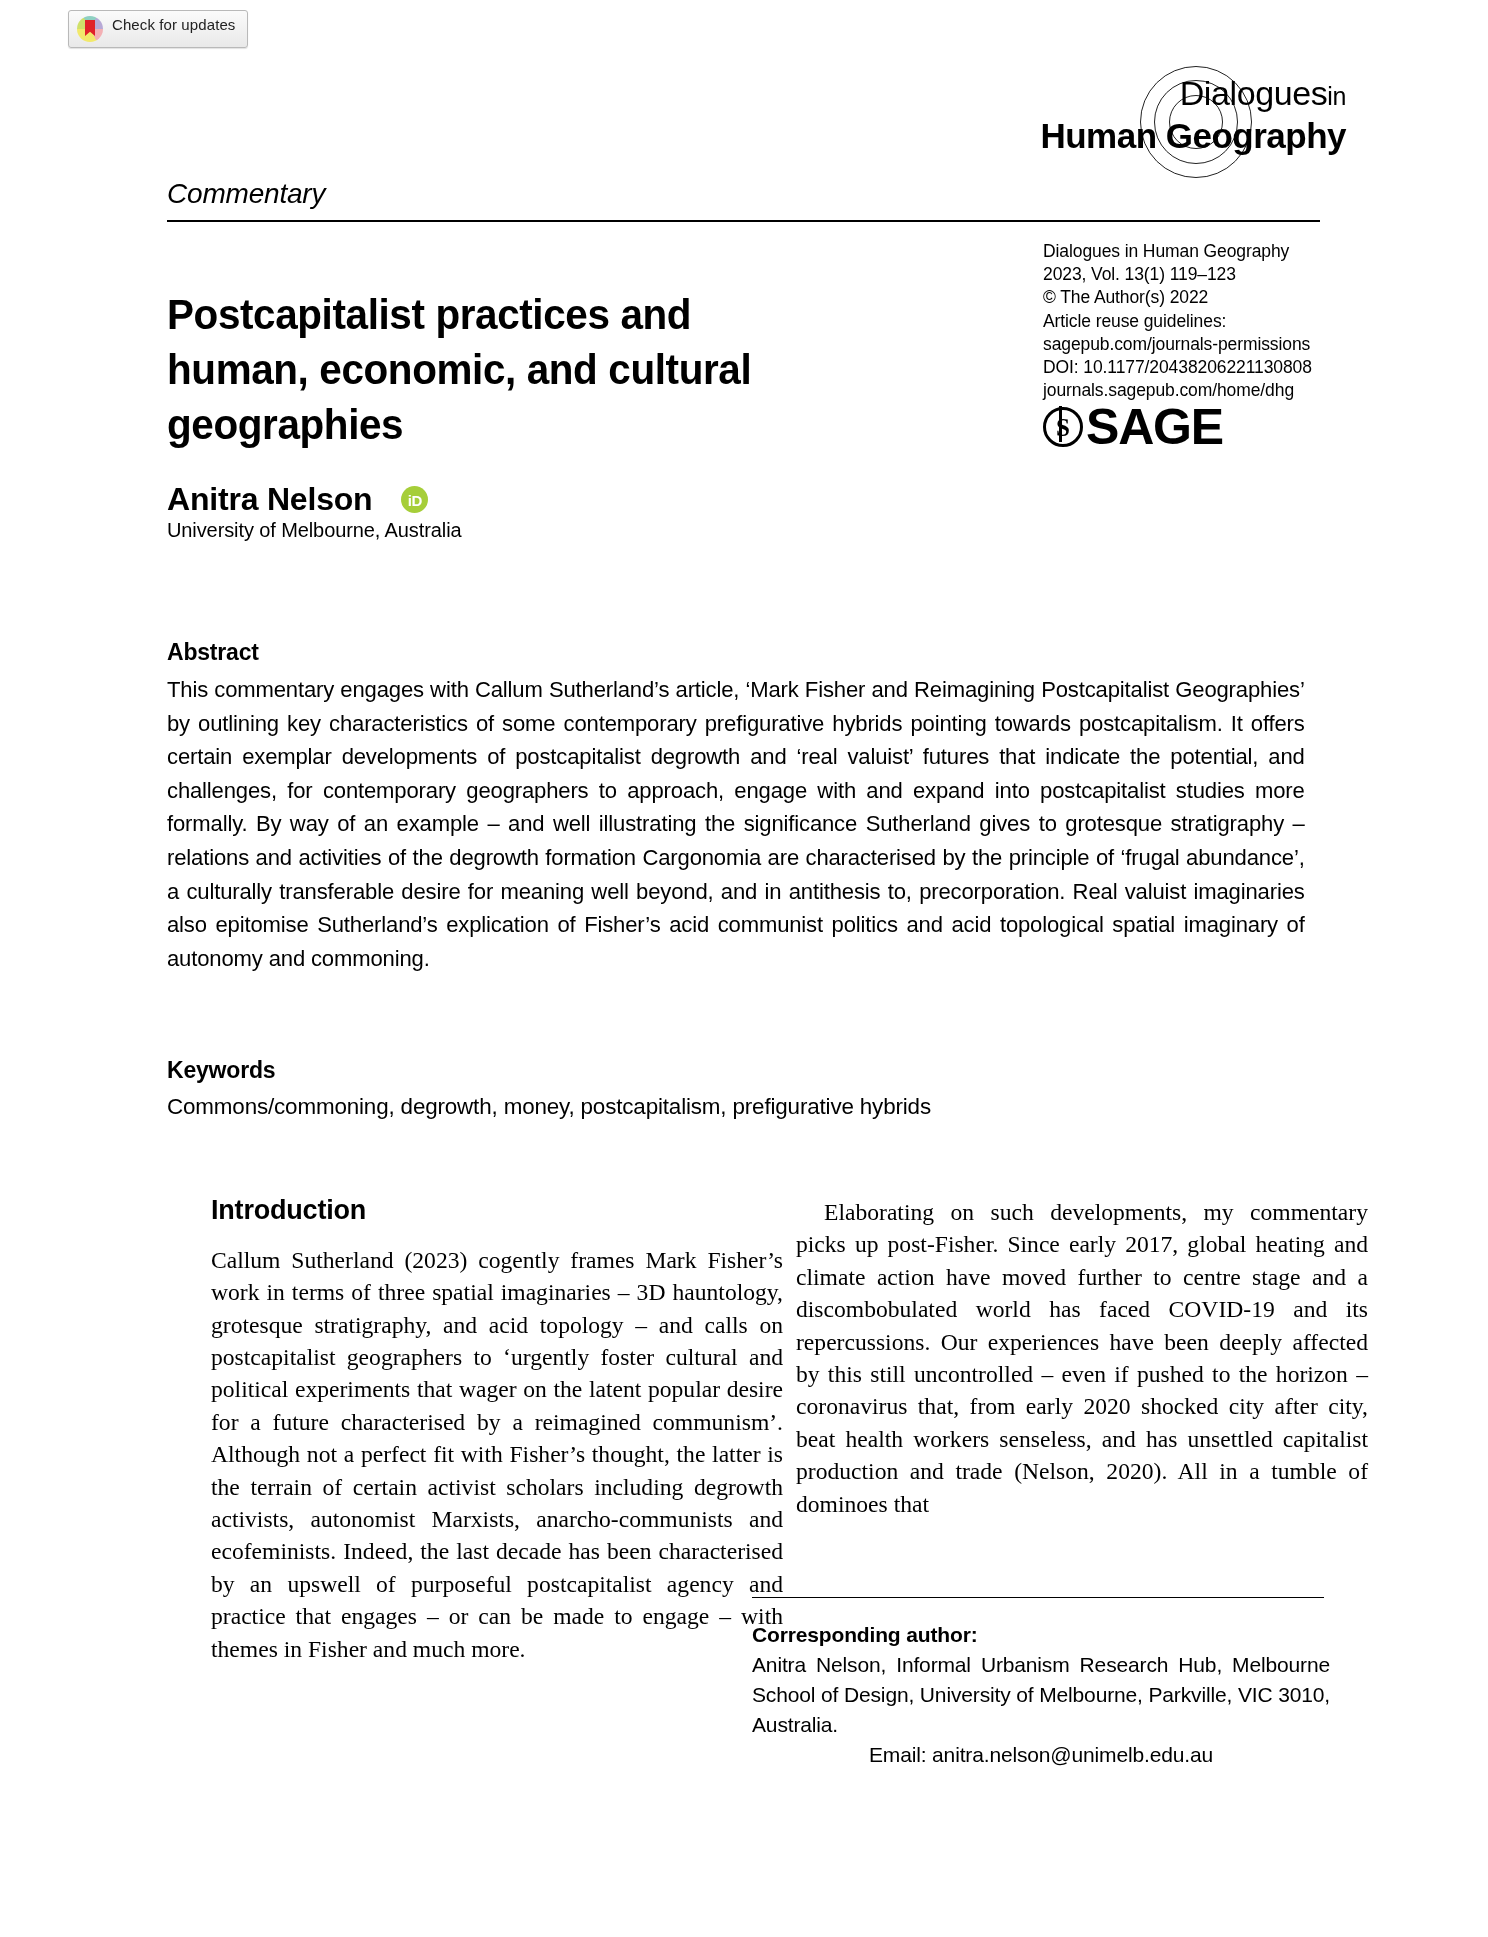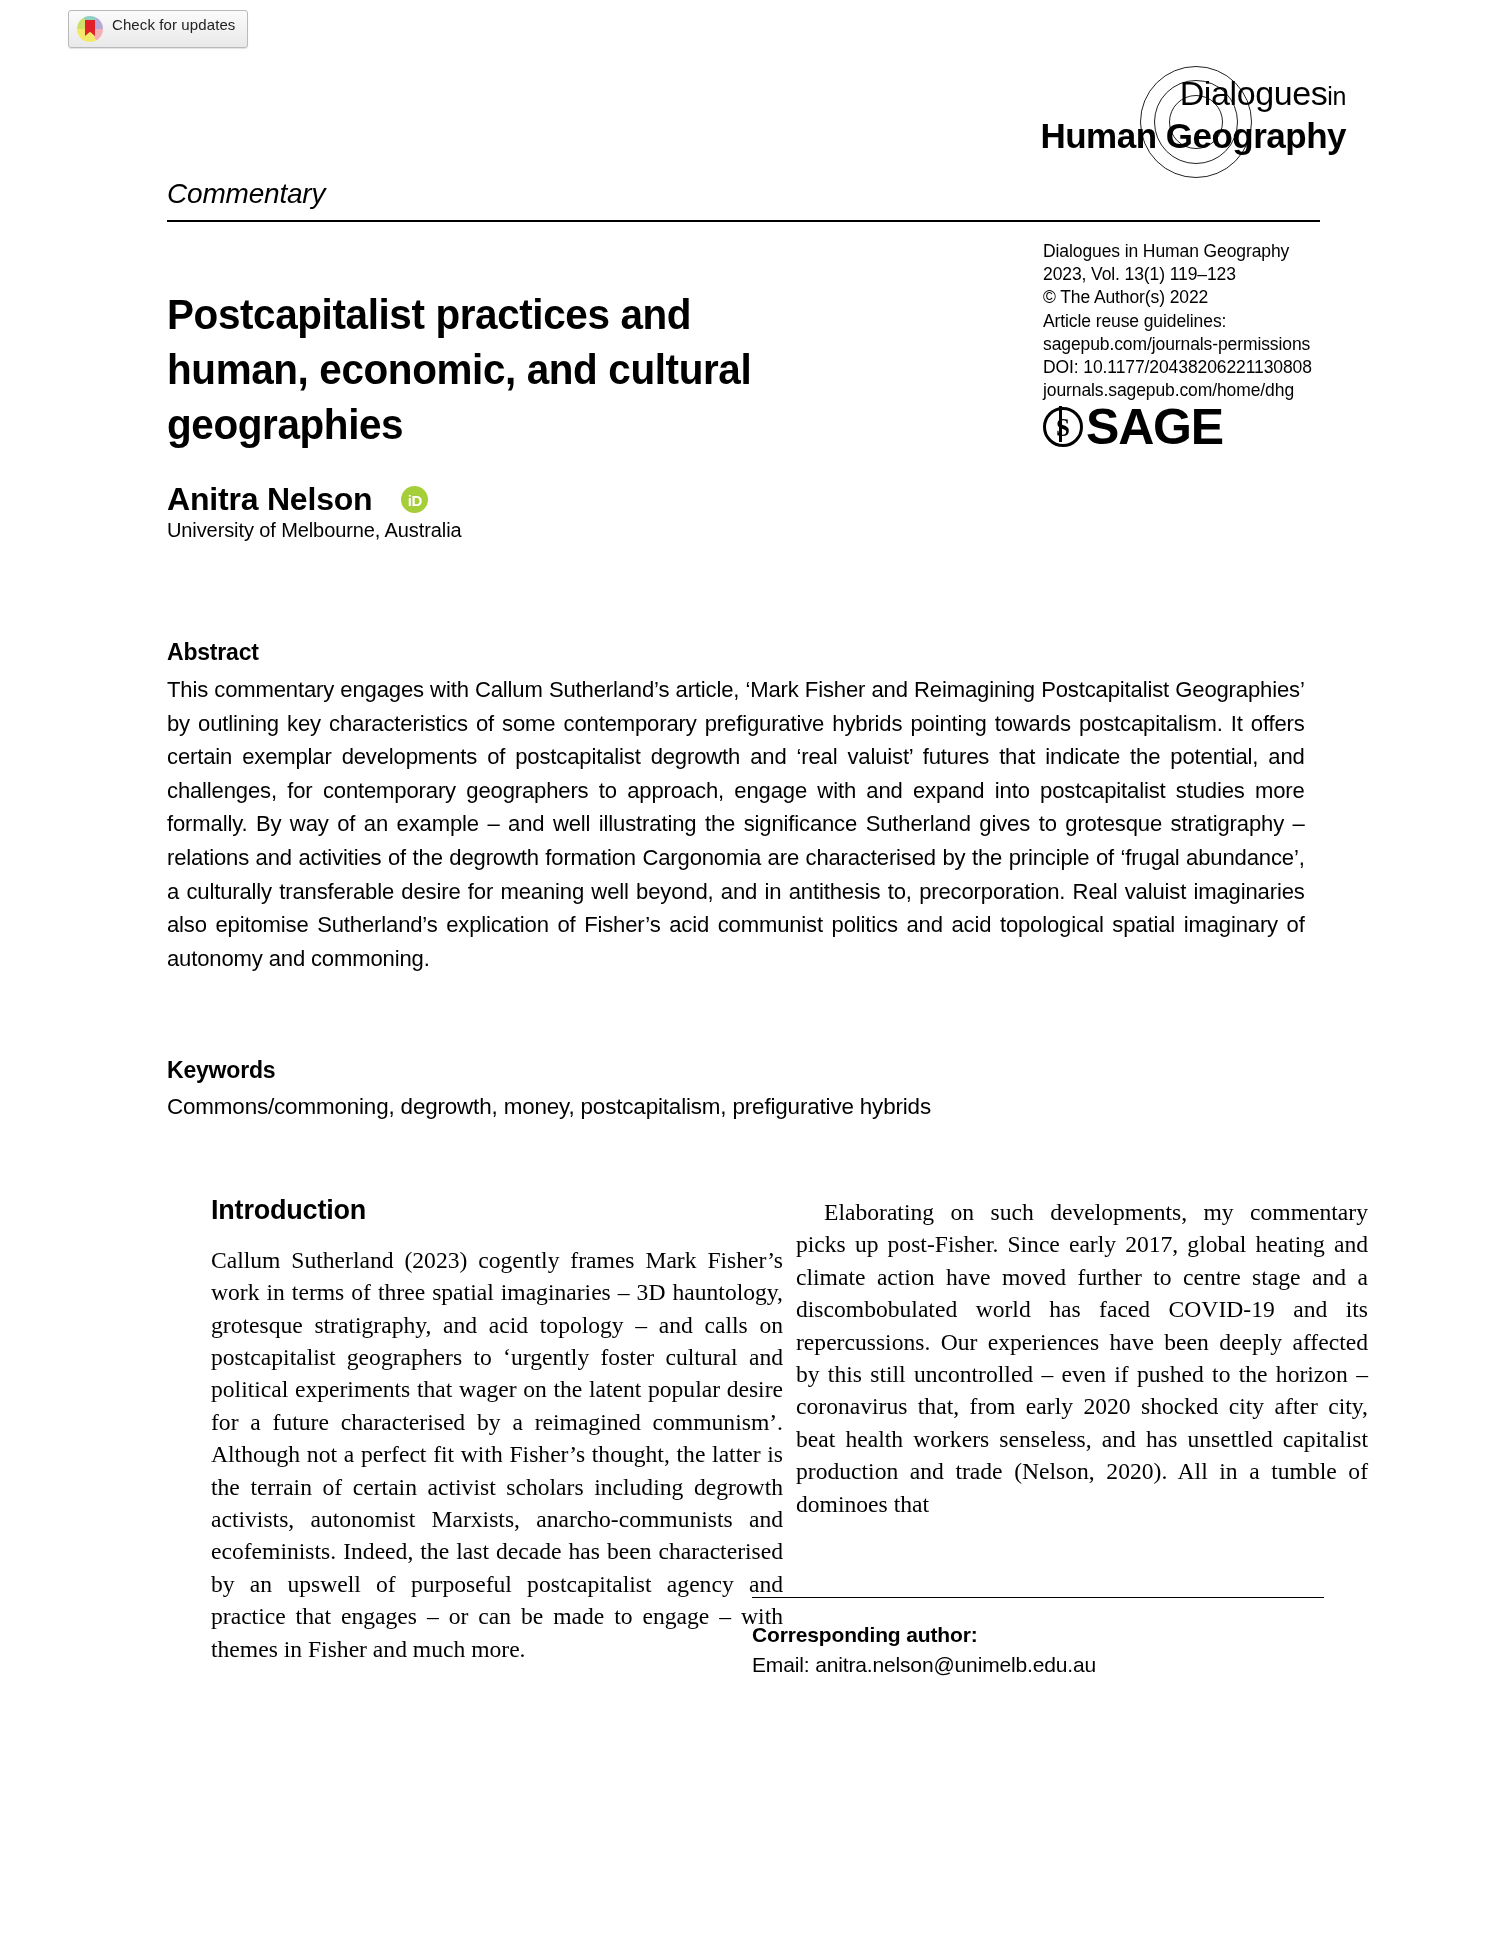--- a/index.html
+++ b/index.html
@@ -316,21 +316,21 @@
     font-size: 21px;
     line-height: 30px;
     letter-spacing: -0.15px;
   }
   .corr-title {
     font-weight: 700;
   }
   .corr-body {
     text-align: justify;
   }
-  .corr-email { text-align: left; }
+  .corr-email { text-align: center; }
 </style>
 </head>
 <body>
 
 <div class="crossmark">
   <span class="crossmark-glyph"></span>
   <span class="crossmark-label">Check for updates</span>
 </div>
 
 <div class="journal-logo">
@@ -383,14 +383,15 @@
   <p>Callum Sutherland (2023) cogently frames Mark Fisher’s work in terms of three spatial imaginaries – 3D hauntology, grotesque stratigraphy, and acid topology – and calls on postcapitalist geographers to ‘urgently foster cultural and political experiments that wager on the latent popular desire for a future characterised by a reimagined communism’. Although not a perfect fit with Fisher’s thought, the latter is the terrain of certain activist scholars including degrowth activists, autonomist Marxists, anarcho-communists and ecofeminists. Indeed, the last decade has been characterised by an upswell of purposeful postcapitalist agency and practice that engages – or can be made to engage – with themes in Fisher and much more.</p>
 </div>
 
 <div class="col col-right">
   <p class="indent">Elaborating on such developments, my commentary picks up post-Fisher. Since early 2017, global heating and climate action have moved further to centre stage and a discombobulated world has faced COVID-19 and its repercussions. Our experiences have been deeply affected by this still uncontrolled – even if pushed to the horizon – coronavirus that, from early 2020 shocked city after city, beat health workers senseless, and has unsettled capitalist production and trade (Nelson, 2020). All in a tumble of dominoes that</p>
 </div>
 
 <div class="corr-rule"></div>
 <div class="corr">
   <div class="corr-title">Corresponding author:</div>
+  <div class="corr-body">Anitra Nelson, Informal Urbanism Research Hub, Melbourne School of Design, University of Melbourne, Parkville, VIC 3010, Australia.</div>
   <div class="corr-email">Email: anitra.nelson@unimelb.edu.au</div>
 </div>
 
 </body></html>

